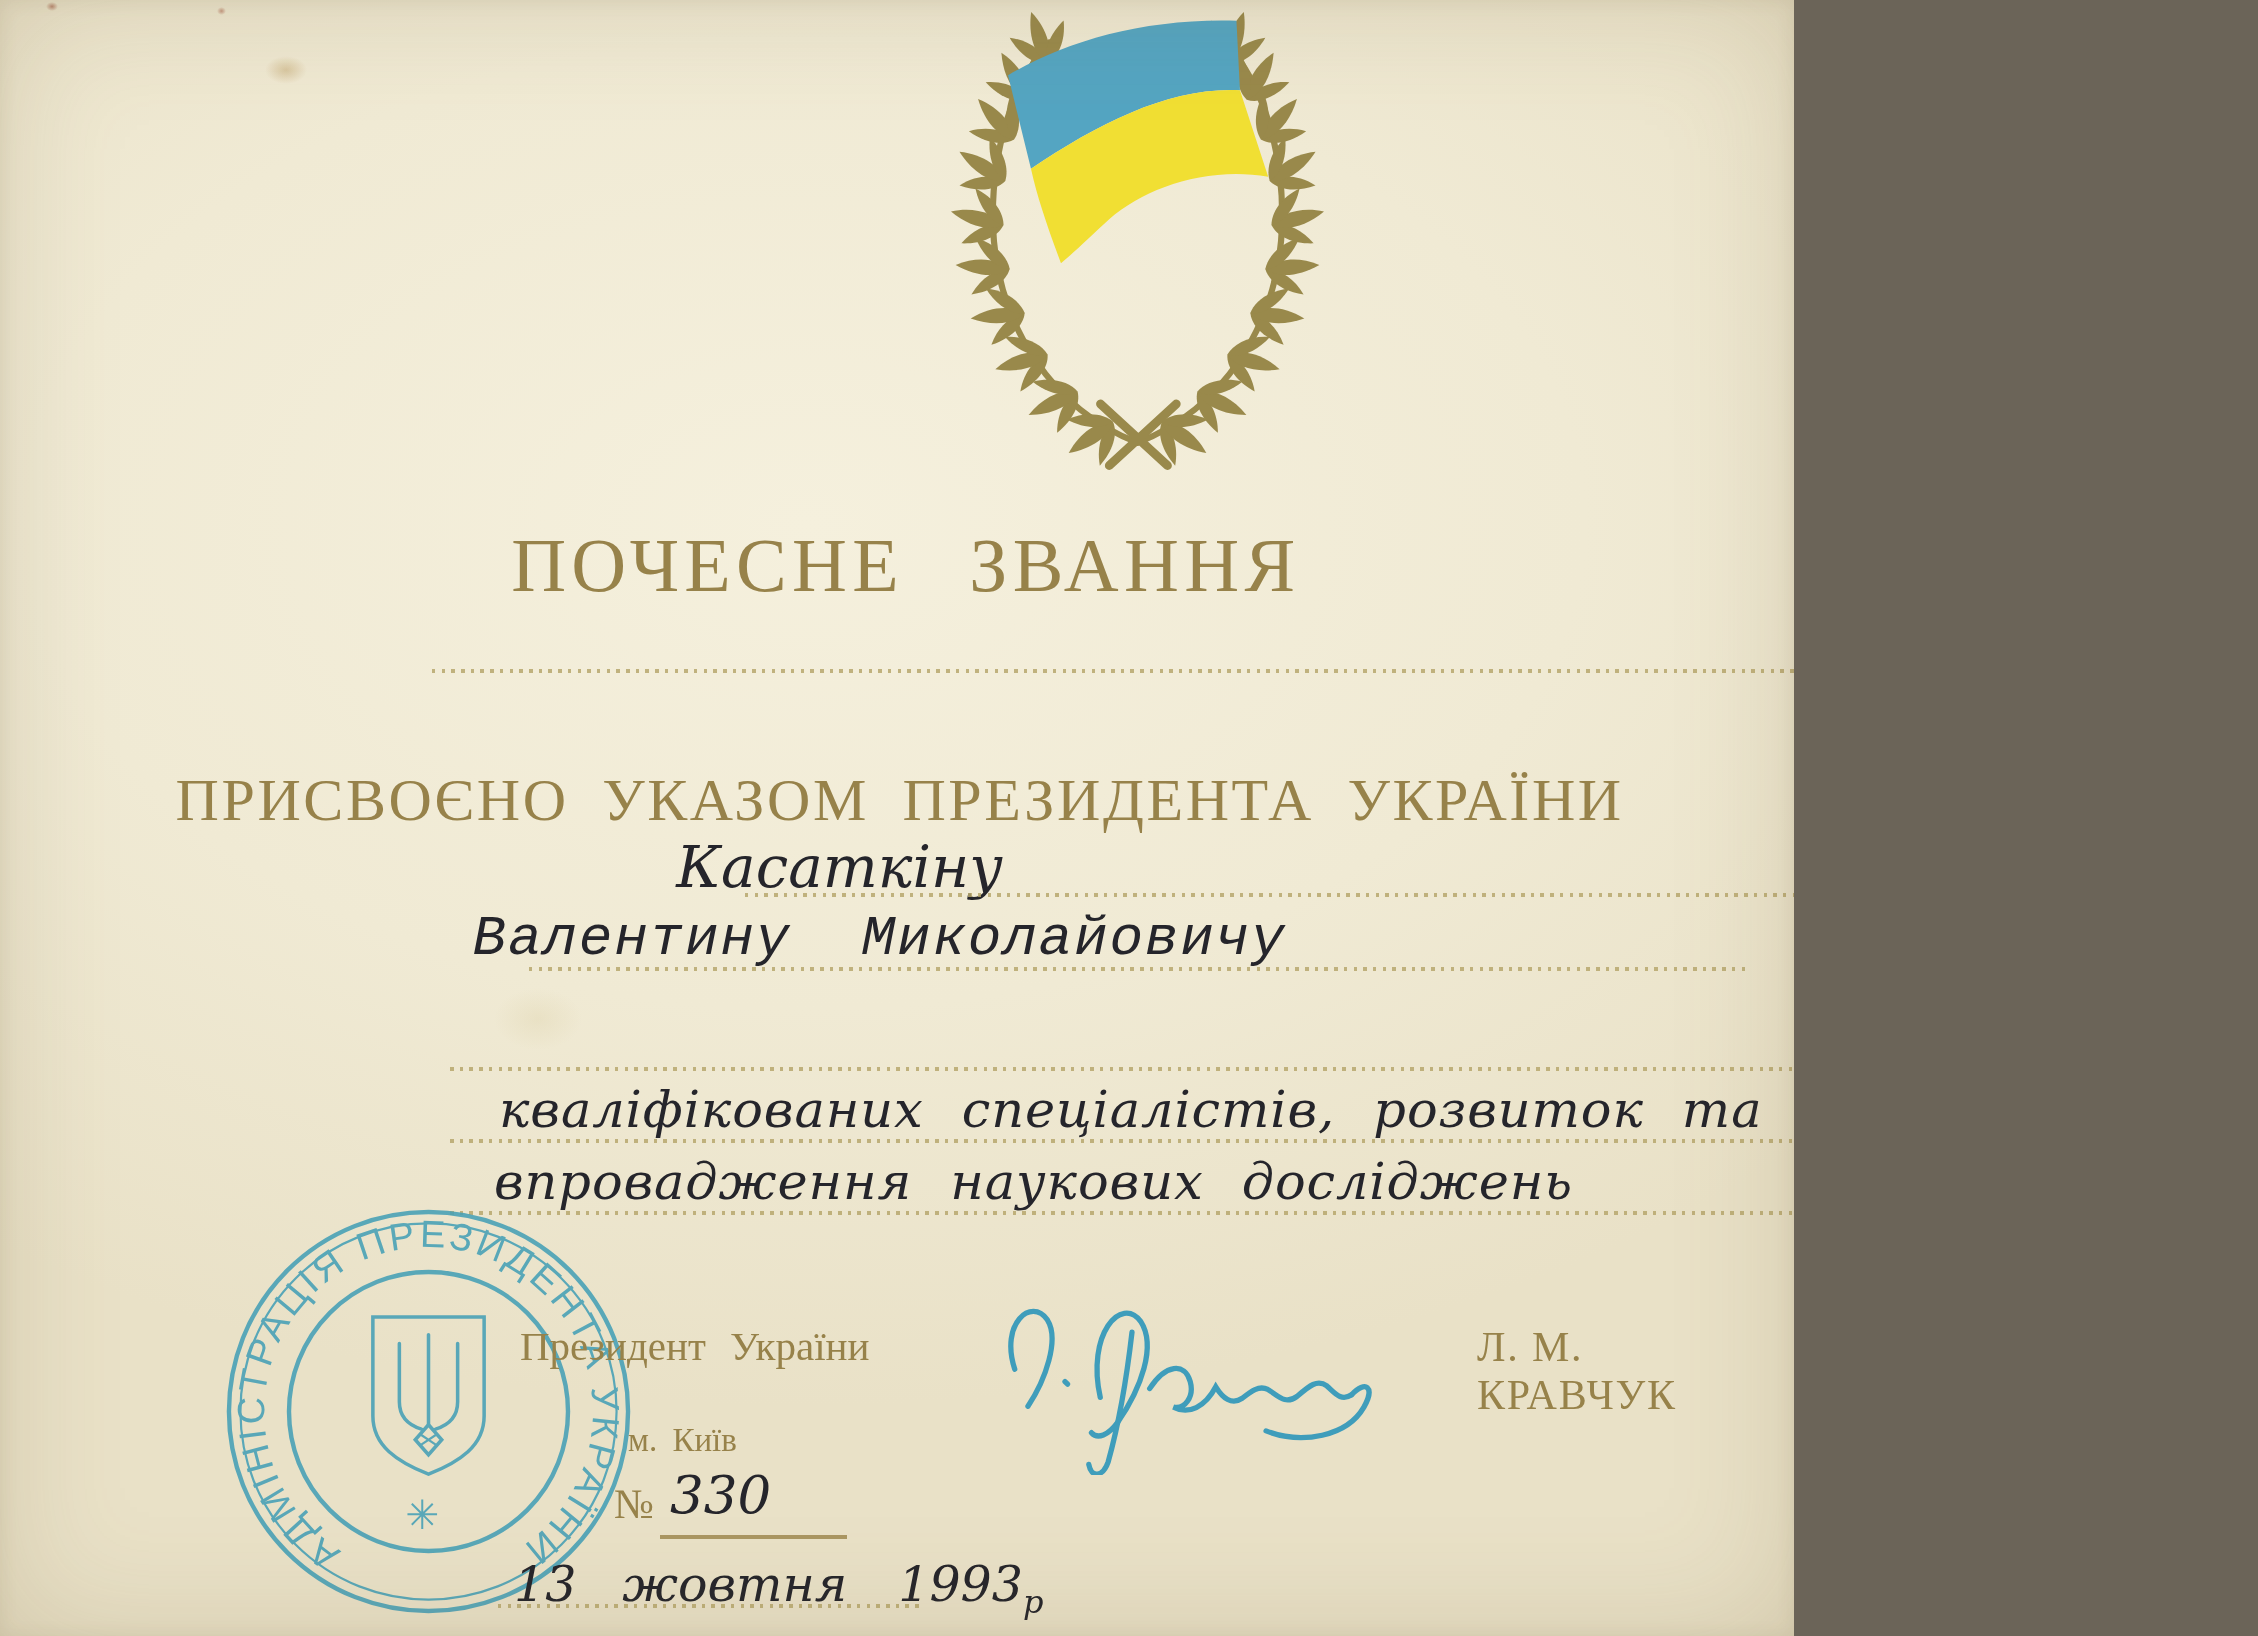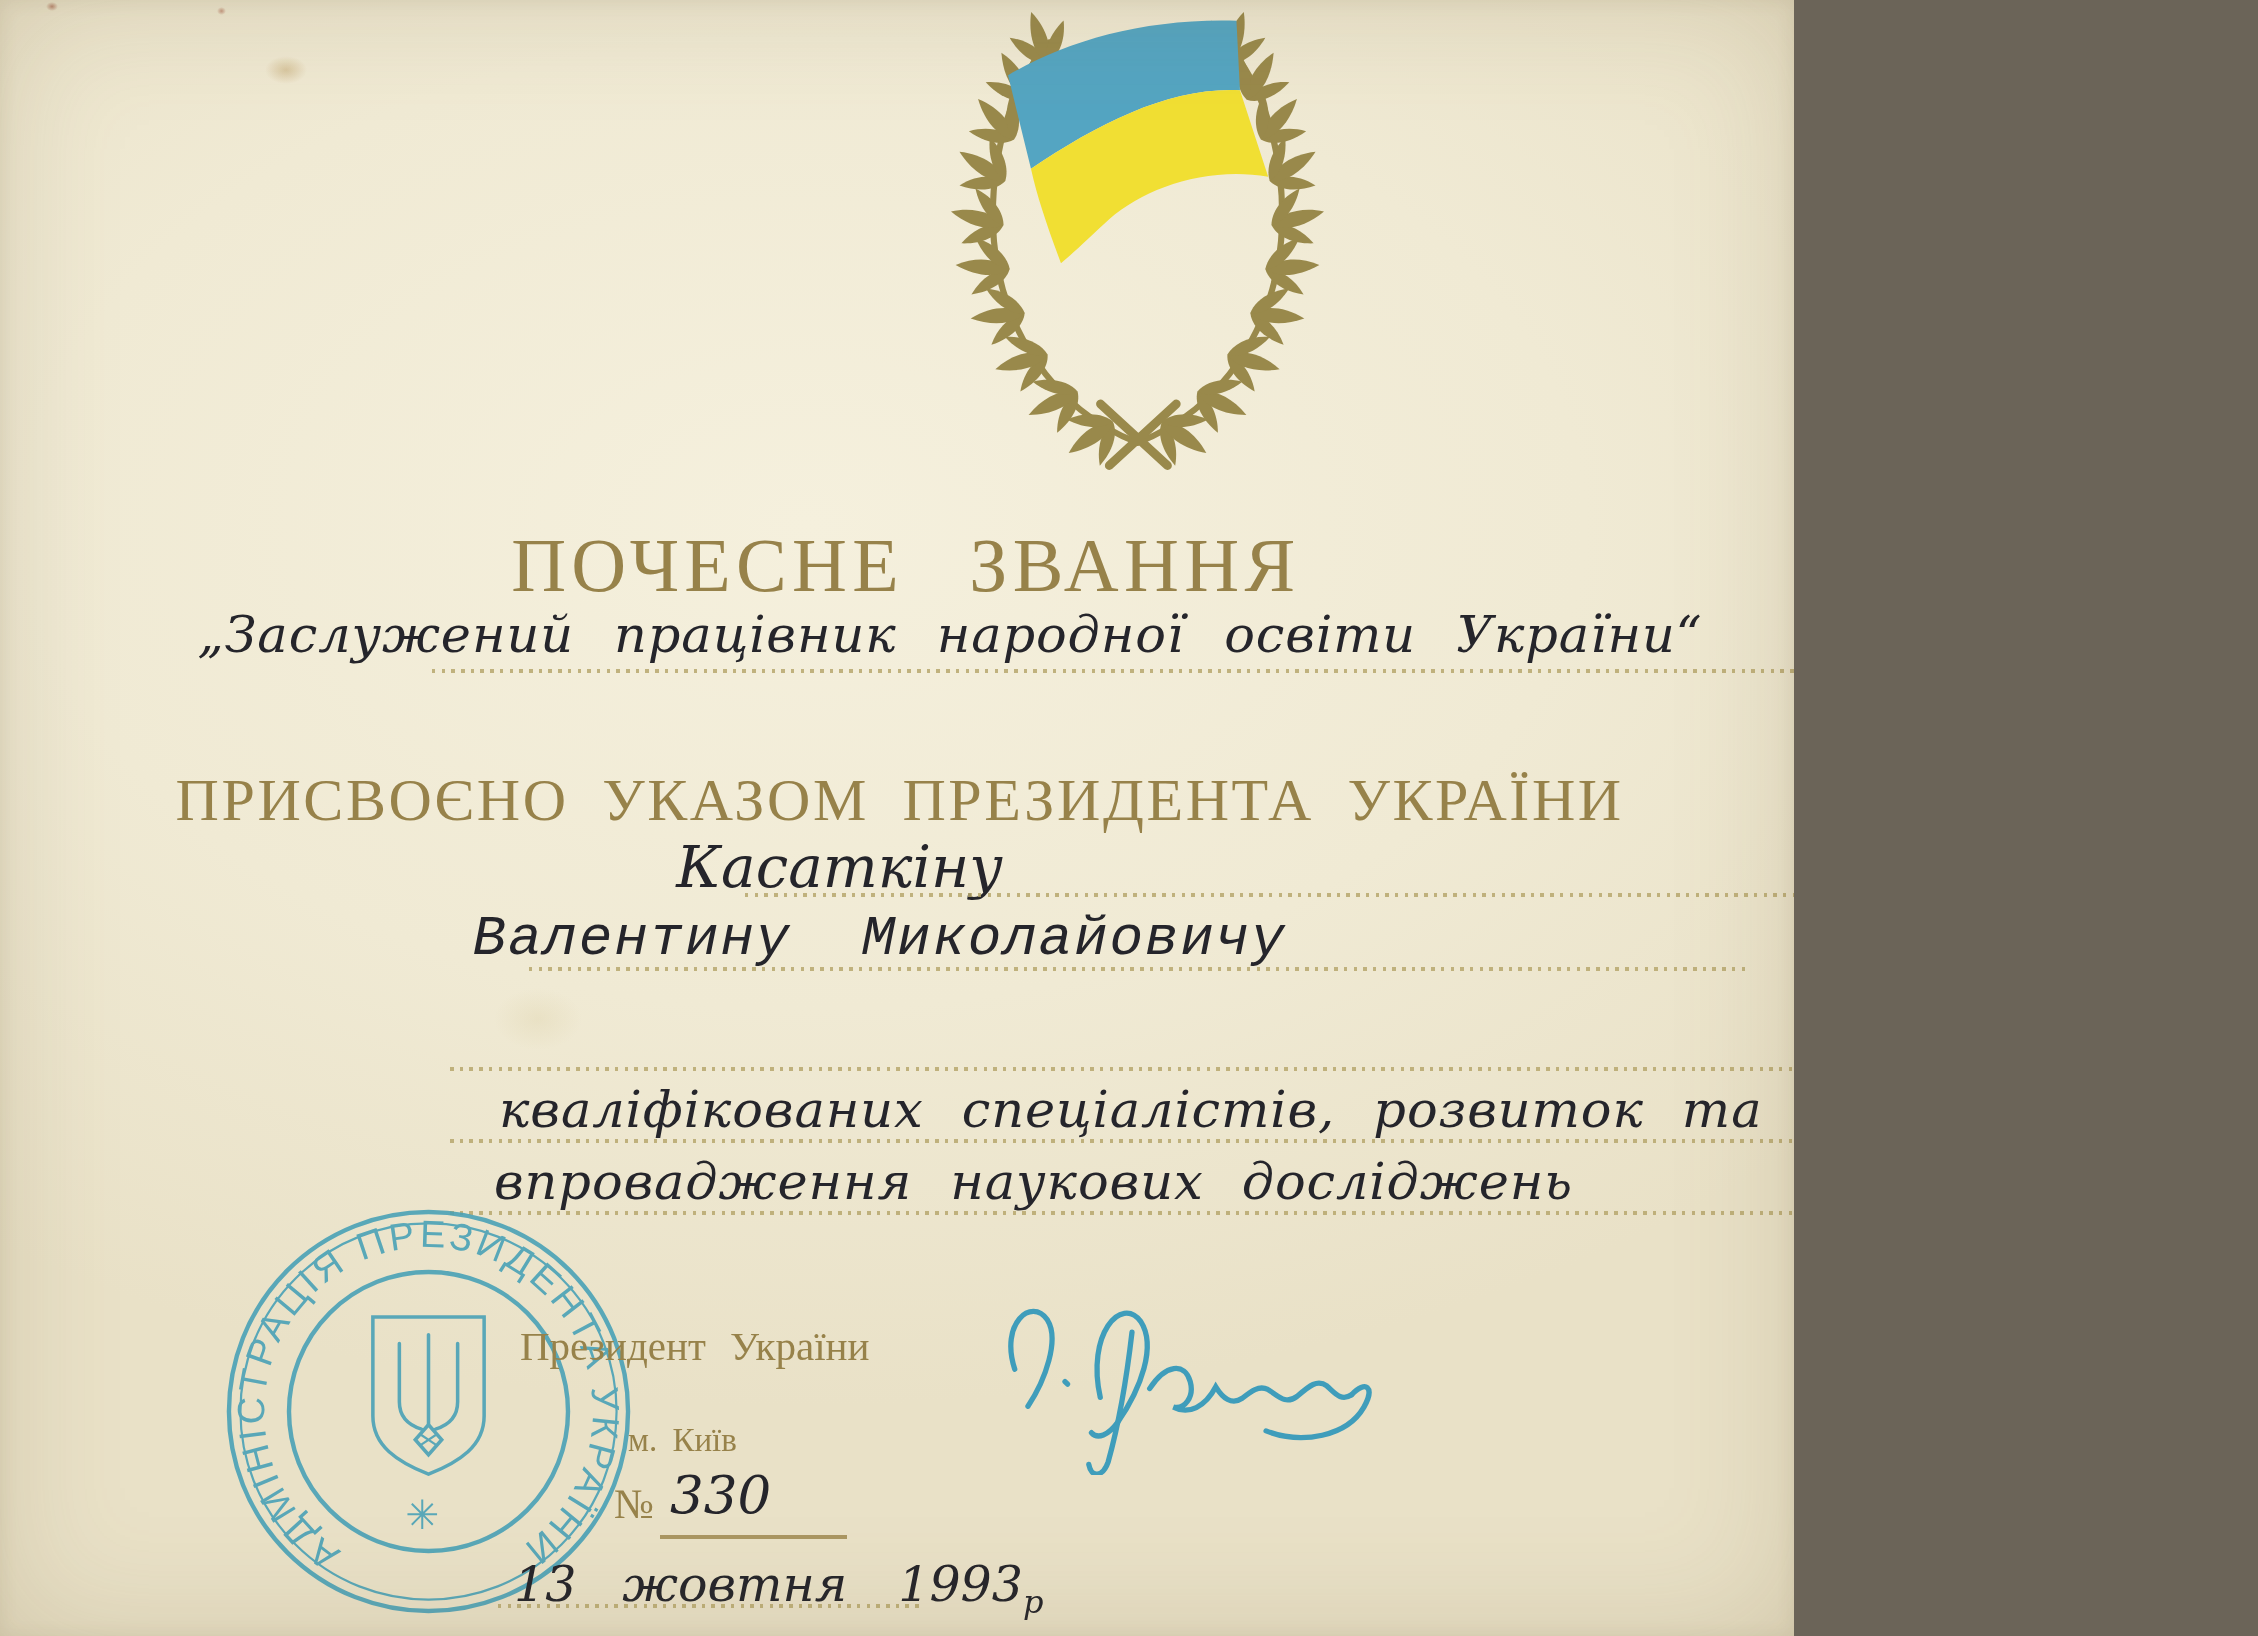--- a/index.html
+++ b/index.html
@@ -75,21 +75,20 @@
     <path d="M268,518 L344,448 M334,518 L258,448" stroke="#99894b" stroke-width="10" stroke-linecap="round" fill="none"></path>
   </svg>
 
   <svg class="abs" style="left:986px;top:16px;" width="291" height="265" viewBox="0 0 330 300">
     <path d="M25,67 C90,28 180,2 284,5 L288,84 C210,80 130,120 51,173 Z" fill="#54a5c2"></path>
     <path d="M51,173 C130,120 210,80 288,84 L320,182 C250,170 180,195 140,230 C118,250 100,268 85,280 C70,240 58,205 51,173 Z" fill="#f1df33"></path>
   </svg>
 
   <div class="abs center gold title" style="top:522px;left:17.6px;">ПОЧЕСНЕ ЗВАННЯ</div>
 
-  <div class="abs script quote" style="top:605px;left:106px;right:0;text-align:center;">„Заслужений працівник народної освіти України“</div>
   <div class="abs dotline" style="left:432px;top:669px;width:1473px;"></div>
 
   <div class="abs center gold conferral" style="top:766px;left:5.3px;">ПРИСВОЄНО УКАЗОМ ПРЕЗИДЕНТА УКРАЇНИ</div>
 
   <div class="abs script name1" style="top:833px;left:0;right:115px;text-align:center;">Касаткіну</div>
   <div class="abs dotline" style="left:745px;top:893px;width:1070px;"></div>
 
   <div class="abs script name2" style="top:907px;left:0;right:35px;text-align:center;">Валентину Миколайовичу</div>
   <div class="abs dotline" style="left:529px;top:967px;width:1217px;"></div>
 
@@ -132,20 +131,21 @@
     <g fill="none" stroke="#3f9dbb" stroke-width="6" stroke-linecap="round">
       <path d="M55,100 C38,48 74,18 92,44 C106,66 90,112 70,142"></path>
       <path d="M112,114 l3,3"></path>
       <path d="M152,132 C136,60 176,16 198,46 C216,74 198,122 172,160 C161,175 149,180 142,172"></path>
       <path d="M188,58 C182,110 173,162 161,205 C155,222 142,224 139,208"></path>
       <path d="M208,122 C226,94 248,92 254,114 C259,132 247,146 235,143 C252,152 271,143 283,120 C291,133 301,141 313,133 C323,125 332,118 342,123 C353,129 361,141 375,131 C389,119 398,111 409,119 C418,127 425,137 437,129"></path>
       <path d="M437,129 C453,112 464,120 451,143 C432,176 381,186 340,170"></path>
     </g>
   </svg>
 
+  <div class="abs gold signer" style="left:1477px;top:1323px;">Л. М. КРАВЧУК</div>
 
   <div class="abs gold place" style="left:628px;top:1422px;">м. Київ</div>
 
   <div class="abs gold numlabel" style="left:614px;top:1480px;">№</div>
   <div class="abs script numval" style="left:670px;top:1464px;">330</div>
   <div class="abs underline-gold" style="left:660px;top:1535px;width:187px;height:3.5px;"></div>
 
   <div class="abs script date" style="left:514px;top:1556px;">
     <span>13</span><span class="gap1">жовтня</span><span class="gap2">1993</span><span class="suffix">р</span>
   </div>

